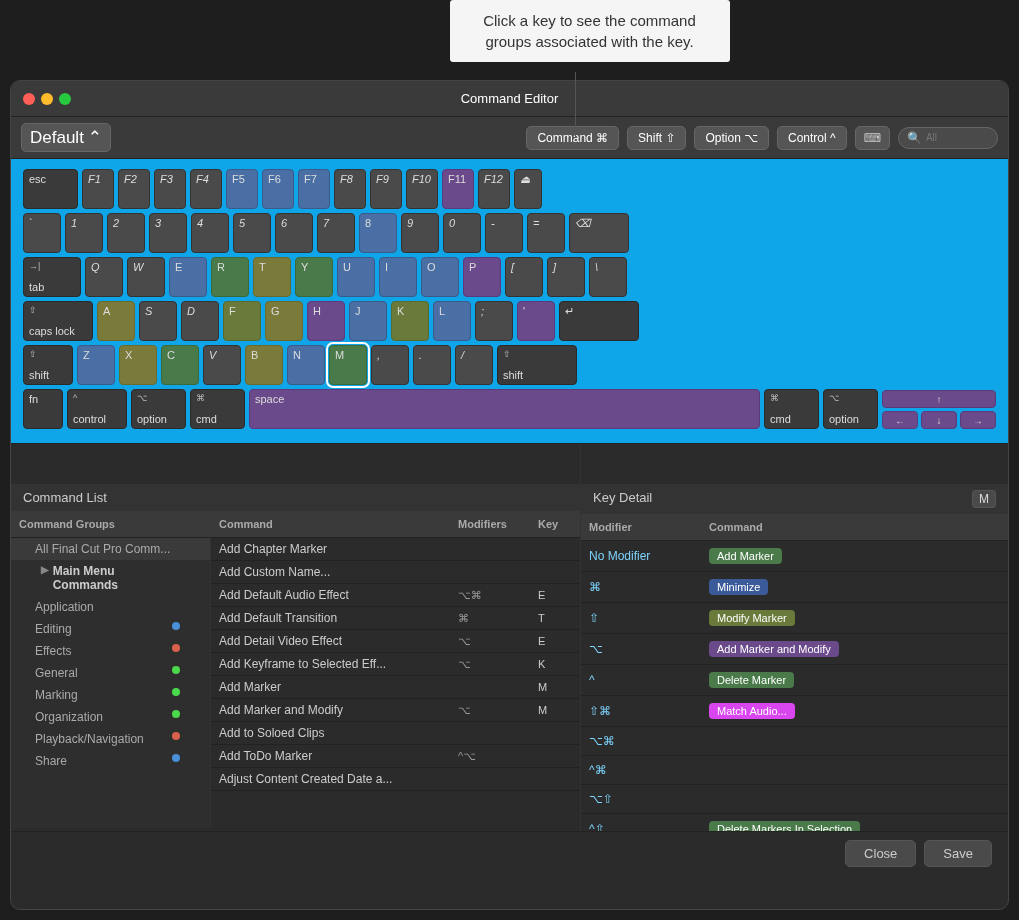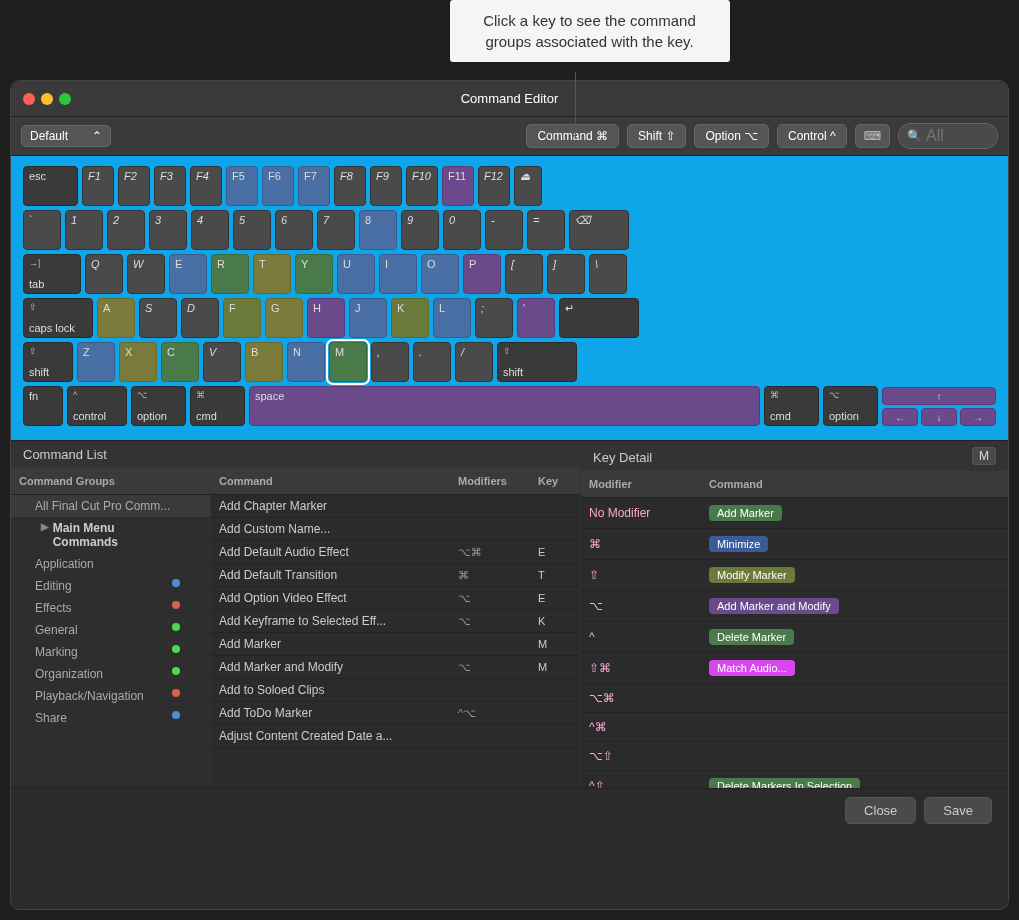--- a/index.html
+++ b/index.html
@@ -89,21 +89,21 @@
       align-items: center;
       gap: 8px;
       border-bottom: 1px solid #222;
     }
     .preset-select {
       background: #555;
       border: 1px solid #666;
       border-radius: 5px;
       color: #fff;
       padding: 3px 8px;
-      font-size: 12px;
+      font-size: 17px;
       min-width: 90px;
       display: flex;
       align-items: center;
       justify-content: space-between;
       cursor: pointer;
     }
     .modifier-btn {
       background: #555;
       border: 1px solid #666;
       border-radius: 5px;
@@ -128,21 +128,21 @@
       align-items: center;
       padding: 3px 8px;
       gap: 4px;
       min-width: 100px;
       margin-left: auto;
     }
     .search-box input {
       background: transparent;
       border: none;
       color: #ccc;
-      font-size: 16px;
+      font-size: 10px;
       outline: none;
       width: 60px;
     }
     .search-icon-char { color: #aaa; font-size: 12px; }
 
     
     .keyboard-area {
       background: #0ea5e9;
       padding: 10px 12px;
     }
@@ -210,22 +210,23 @@
     .right-panel {
       flex: 1;
     }
     .panel-header {
       background: #333;
       padding: 6px 12px;
       font-size: 13px;
       color: #ccc;
       font-weight: 500;
       display: flex;
-      align-items: flex-end;
+      align-items: flex-start;
       justify-content: space-between;
+      margin-top: 40px;
     }
     .key-badge {
       background: #4a4a4a;
       border: 1px solid #555;
       border-radius: 3px;
       padding: 1px 6px;
       font-size: 12px;
       color: #ddd;
     }
     .table-header {
@@ -252,21 +253,21 @@
       align-items: center;
     }
     .td {
       padding: 4px 8px;
       font-size: 12px;
       color: #ccc;
     }
     .td-command { flex: 1; }
     .td-mods { width: 80px; font-size: 11px; color: #999; }
     .td-key { width: 50px; font-size: 11px; }
-    .td-modifier { width: 120px; color: #f9a8d4; }
+    .td-modifier { width: 120px; color: #7dd3fc; }
     .td-cmd { flex: 1; }
 
     .group-item {
       display: flex;
       align-items: flex-start;
       padding: 4px 30px;
       font-size: 12px;
       color: #aaa;
       cursor: pointer;
     }
@@ -695,21 +696,21 @@
             <div class="td td-command">Add Default Audio Effect</div>
             <div class="td td-mods">⌥⌘</div>
             <div class="td td-key">E</div>
           </div>
           <div class="tr">
             <div class="td td-command">Add Default Transition</div>
             <div class="td td-mods">⌘</div>
             <div class="td td-key">T</div>
           </div>
           <div class="tr">
-            <div class="td td-command">Add Option Video Effect</div>
+            <div class="td td-command">Add Detail Video Effect</div>
             <div class="td td-mods">⌥</div>
             <div class="td td-key">E</div>
           </div>
           <div class="tr">
             <div class="td td-command">Add Keyframe to Selected Eff...</div>
             <div class="td td-mods">⌥</div>
             <div class="td td-key">K</div>
           </div>
           <div class="tr">
             <div class="td td-command">Add Marker</div>

